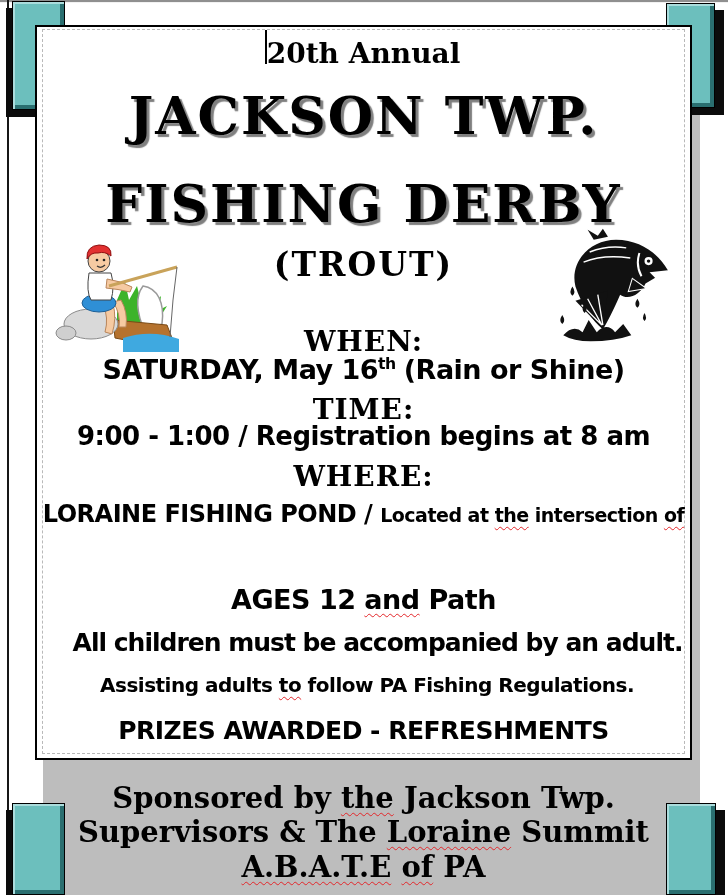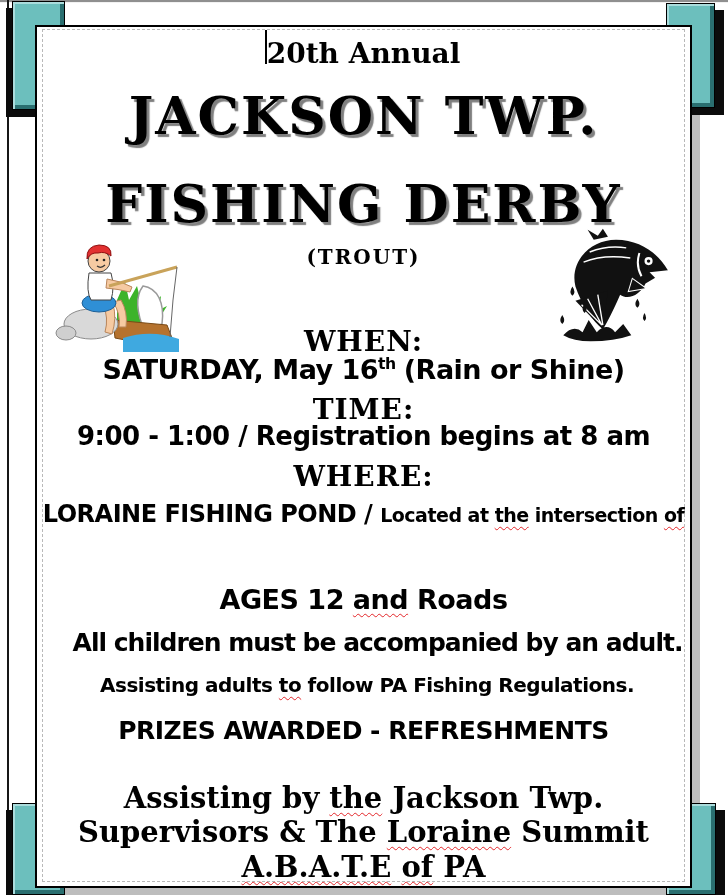--- a/index.html
+++ b/index.html
@@ -13,38 +13,38 @@
   .pageshadow{position:absolute;left:43px;top:35px;width:657px;height:861px;background:#bdbdbd;}
   
   .tshadow{position:absolute;background:#0b0b0b;}
   .teal{position:absolute;background:#6cbfbd;border:1px solid #000;box-sizing:border-box;
         box-shadow:inset 2px 2px 0 #aadcdc, inset -4px -4px 0 #2a6f70;}
   .tl{left:12px;top:1px;width:53px;height:109px;}  .tl-s{left:6px;top:8px;width:53px;height:109px;}
   .tr{left:666px;top:3px;width:49px;height:105px;} .tr-s{left:675px;top:10px;width:49px;height:105px;}
   .bl{left:12px;top:803px;width:53px;height:92px;} .bl-s{left:6px;top:810px;width:53px;height:88px;}
   .br{left:666px;top:803px;width:50px;height:92px;}.br-s{left:675px;top:810px;width:50px;height:88px;}
   
-  .page{position:absolute;left:35px;top:25px;width:657px;height:863px;background:#fff;
+  .page{position:absolute;left:35px;top:25px;width:657px;height:735px;background:#fff;
         border:2px solid #000;box-sizing:border-box;}
   .bounds{position:absolute;left:5px;top:2px;right:5px;bottom:4px;border:1px dashed #b9b9b9;}
   .caret{position:absolute;left:228px;top:3px;width:2px;height:34px;background:#000;}
   
   .line{position:absolute;left:0;right:0;text-align:center;white-space:nowrap;line-height:1.15;}
   .fancy{font-family:"DejaVu Serif",serif;font-weight:bold;}
   .title{font-size:52px;letter-spacing:2px;text-shadow:3px 3px 1px rgba(0,0,0,0.5);}
   .label{font-size:28px;letter-spacing:1px;}
   .comic{font-weight:bold;letter-spacing:-0.5px;}
   .sq{text-decoration-line:underline;text-decoration-style:wavy;text-decoration-color:#e3262a;
       text-decoration-thickness:1px;text-underline-offset:4px;}
   .sup{font-size:58%;vertical-align:super;}
   .rain{margin-left:8px;}
   .l-annual{top:11px;font-size:28px;}
   .l-jackson{top:59px;}
   .l-fishing{top:147px;}
-  .l-trout{top:219px;font-size:20px;letter-spacing:2px;}
+  .l-trout{top:219px;font-size:33px;letter-spacing:2px;}
   .l-when{top:299px;}
   .l-sat{top:327px;font-size:27px;}
   .l-time{top:367px;}
   .l-nine{top:395px;font-size:26px;}
   .l-where{top:434px;}
   .l-lor1{top:474px;font-size:19px;}
   .l-lor1 .strong{font-size:24px;}
   .l-lor2{top:514px;font-size:19px;}
   .l-ages{top:557px;font-size:27px;}
   .l-child{top:602px;font-size:25px;letter-spacing:-1px;padding-left:28px;}
@@ -123,23 +123,23 @@
 
     <div class="line fancy label l-when">WHEN:</div>
     <div class="line comic l-sat"><span>SATURDAY, May 16</span><sup class="sup">th</sup><span class="rain">(Rain or Shine)</span></div>
 
     <div class="line fancy label l-time">TIME:</div>
     <div class="line comic l-nine">9:00 - 1:00 / Registration begins at 8 am</div>
 
     <div class="line fancy label l-where">WHERE:</div>
     <div class="line comic l-lor1"><span class="strong">LORAINE FISHING POND / </span><span>Located at </span><span class="sq">the</span><span> intersection </span><span class="sq">of</span></div>
 
-    <div class="line comic l-ages"><span>AGES 12 </span><span class="sq">and</span><span> Roads</span></div>
+    <div class="line comic l-ages"><span>AGES 12 </span><span class="sq">and</span><span> Path</span></div>
     <div class="line comic l-child">All children must be accompanied by an adult.</div>
     <div class="line comic l-assist"><span>Assisting adults </span><span class="sq">to</span><span> follow PA Fishing Regulations.</span></div>
 
     <div class="line comic l-prizes">PRIZES AWARDED - REFRESHMENTS</div>
 
-    <div class="line fancy l-spon1"><span>Assisting by </span><span class="sq">the</span><span> Jackson Twp.</span></div>
+    <div class="line fancy l-spon1"><span>Sponsored by </span><span class="sq">the</span><span> Jackson Twp.</span></div>
     <div class="line fancy l-spon2"><span>Supervisors &amp; The </span><span class="sq">Loraine</span><span> Summit</span></div>
     <div class="line fancy l-spon3"><span class="sq">A.B.A.T.E</span><span> </span><span class="sq">of</span><span> PA</span></div>
   </div>
 </div>
 
 </body></html>

